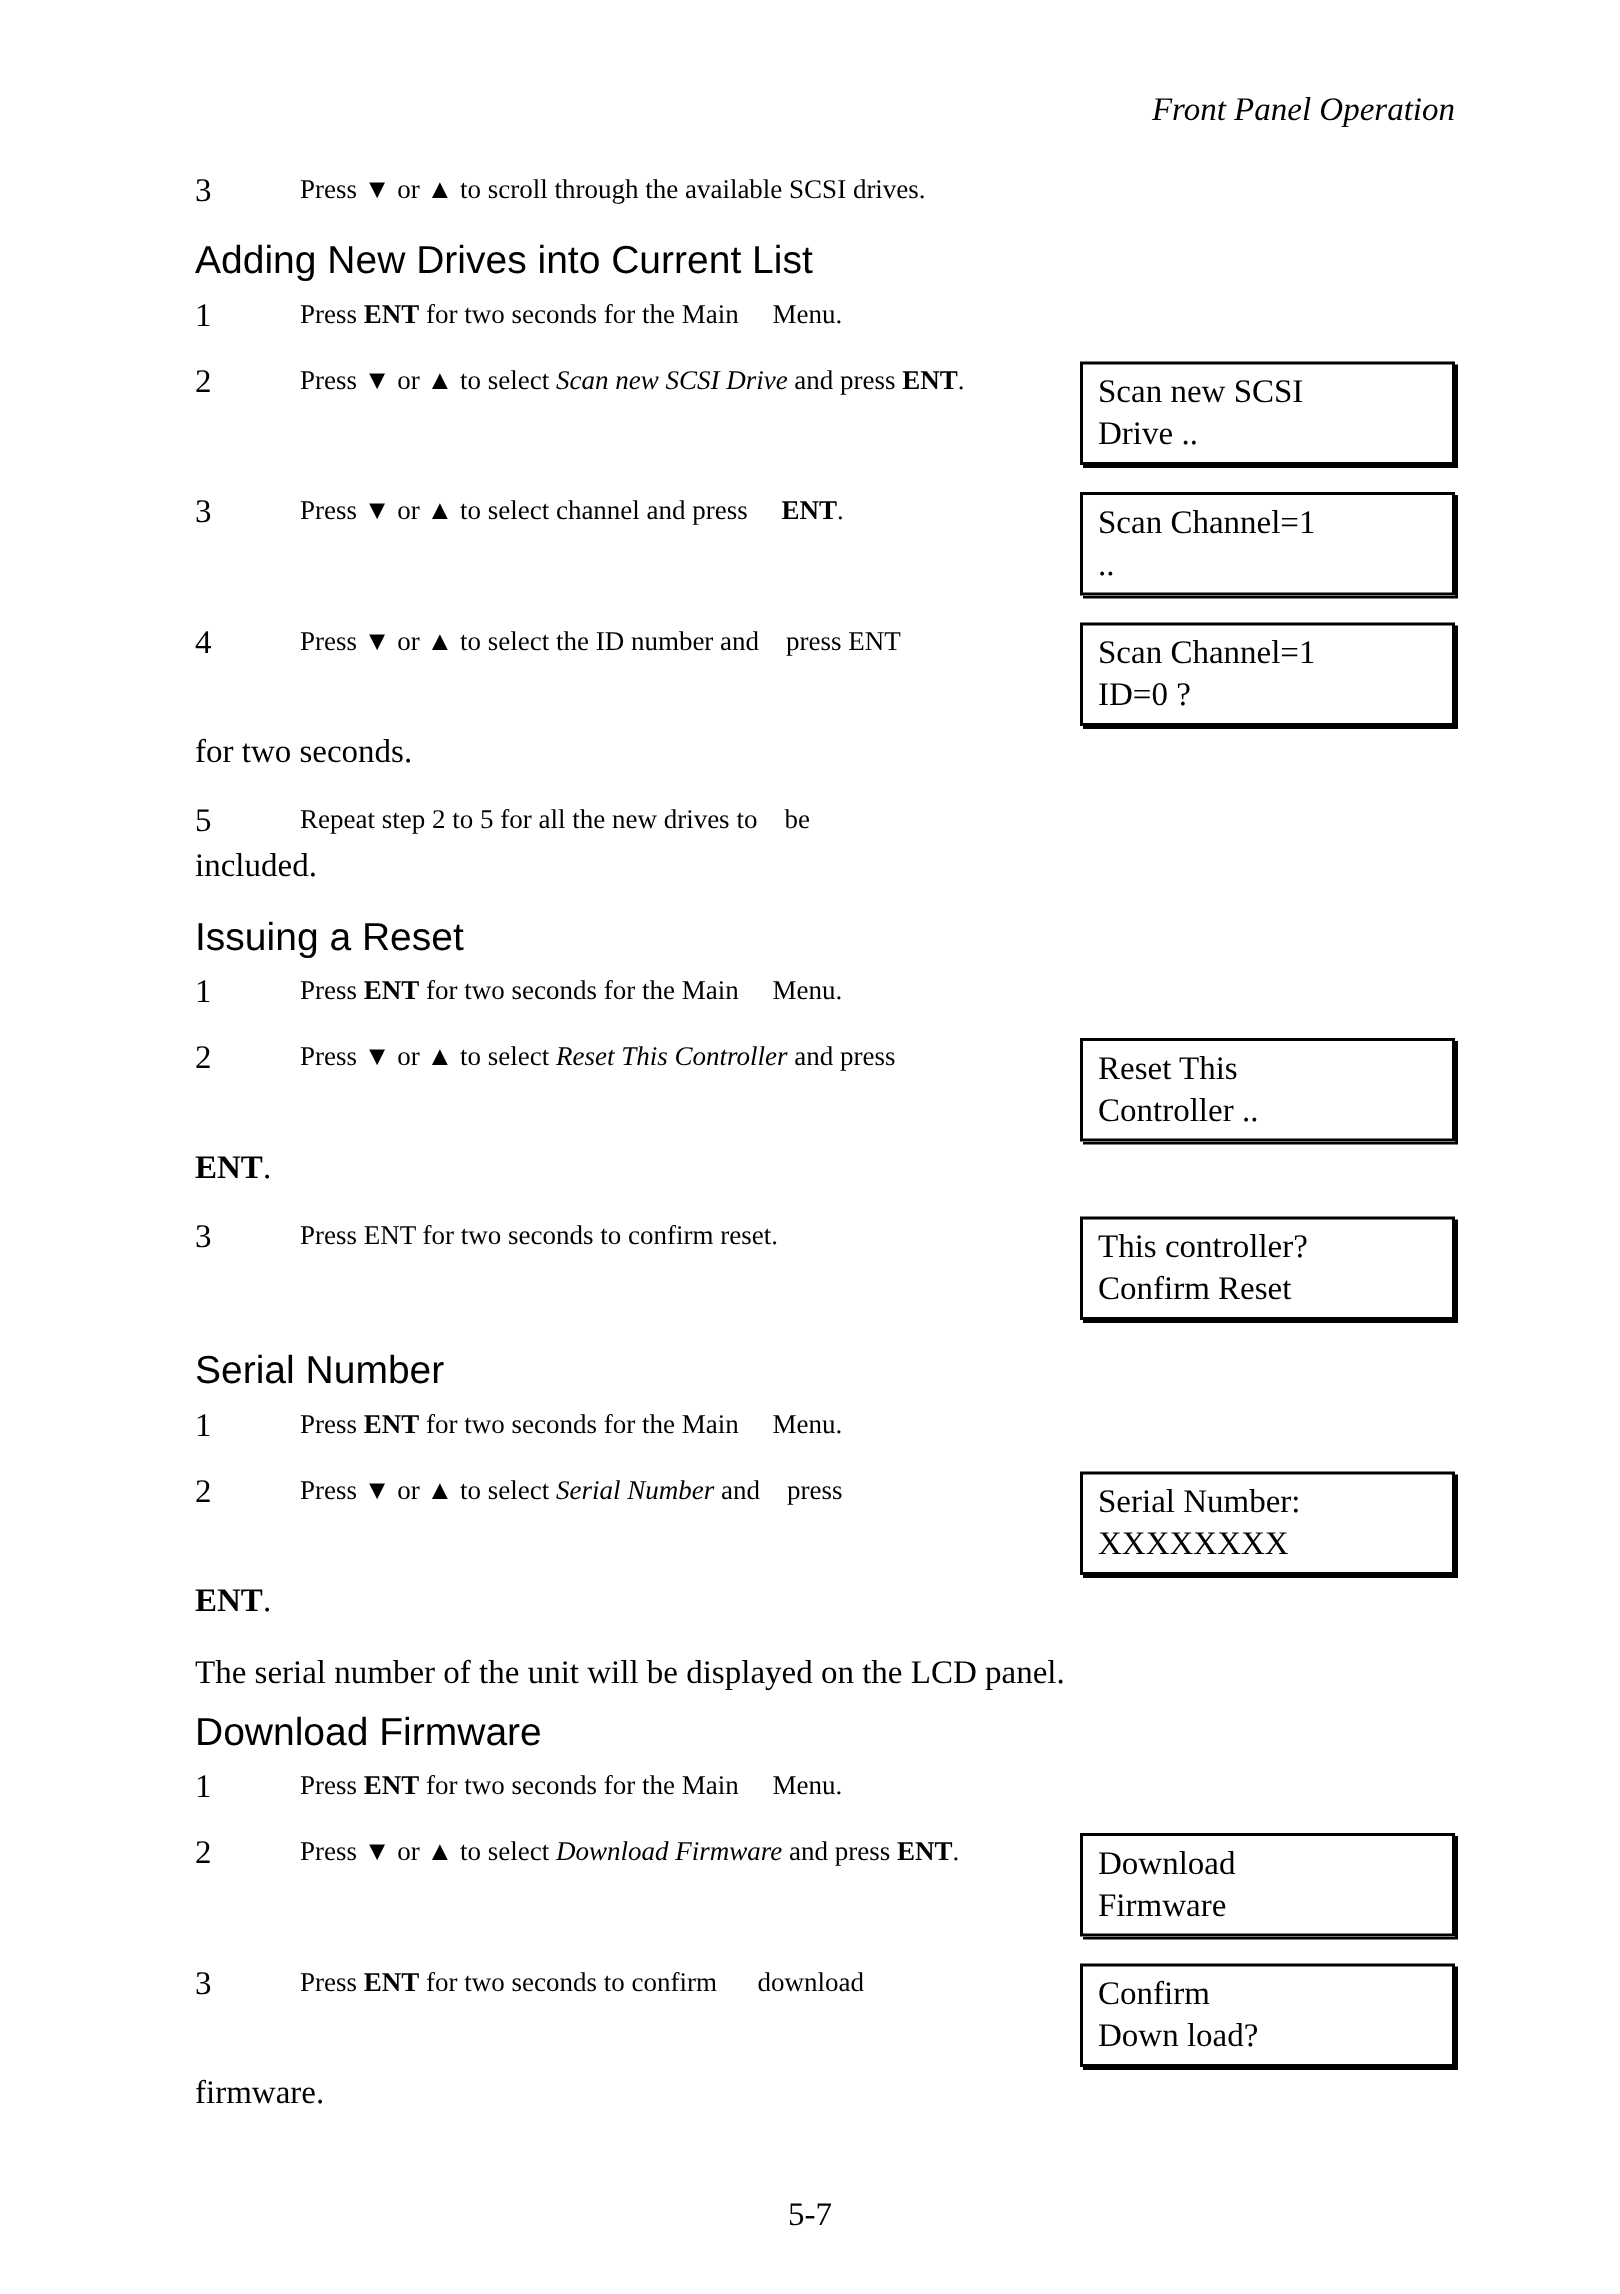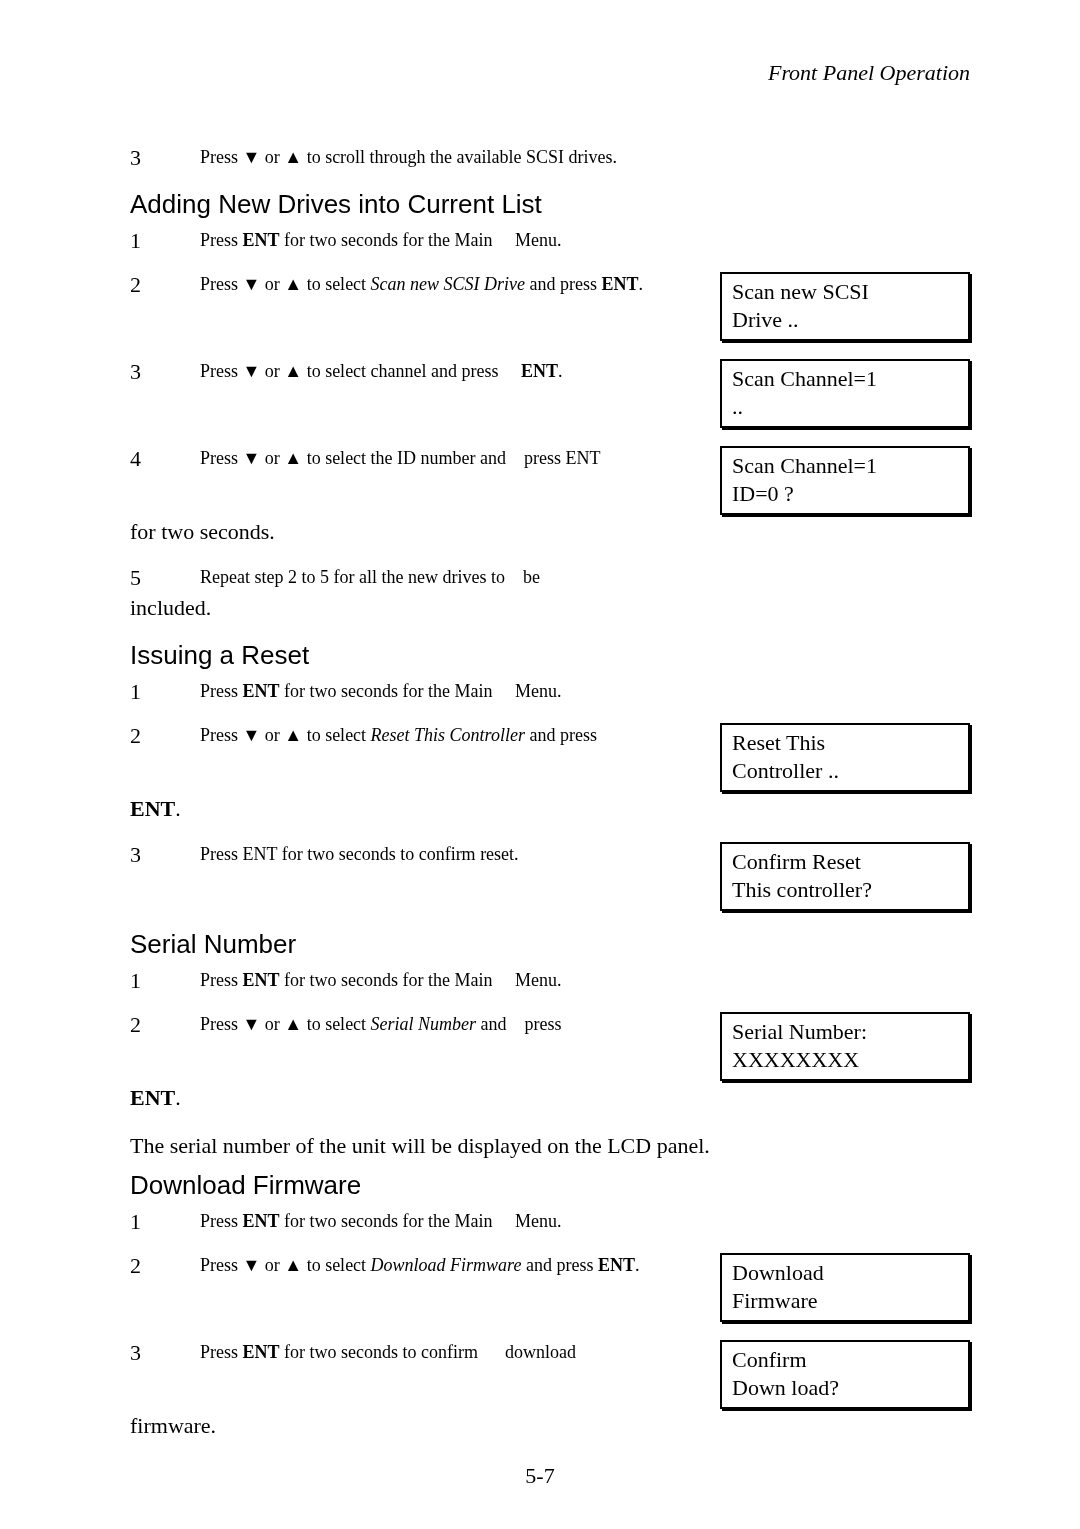--- a/index.html
+++ b/index.html
@@ -13,21 +13,21 @@
     width: 1080px;
     height: 1529px;
     position: relative;
     box-sizing: border-box;
     padding: 60px 110px 40px 130px;
   }
   .header-right {
     text-align: right;
     font-style: italic;
     font-size: 22px;
-    margin-bottom: 59px;
+    margin-bottom: 28px;
   }
   .section-title {
     font-family: Arial, Helvetica, sans-serif;
     font-size: 26px;
     margin: 10px 0 8px 0;
     font-weight: normal;
   }
   .row {
     display: flex;
     align-items: flex-start;
@@ -183,22 +183,22 @@
   </div>
   <div class="continuation">
     <span class="bold">ENT</span><span>.</span>
   </div>
 
   <div class="row">
     <div class="num-col">3</div>
     <div class="text-col">Press ENT for two seconds to confirm reset.</div>
     <div class="lcd-col">
       <div class="lcd">
+        <div>This controller?</div>
         <div>Confirm Reset</div>
-        <div>This controller?</div>
       </div>
     </div>
   </div>
 
   <div class="section-title">Serial Number</div>
 
   <div class="row">
     <div class="num-col">1</div>
     <div class="text-col">
       <span>Press </span><span class="bold">ENT</span><span> for two seconds for the Main</span>

